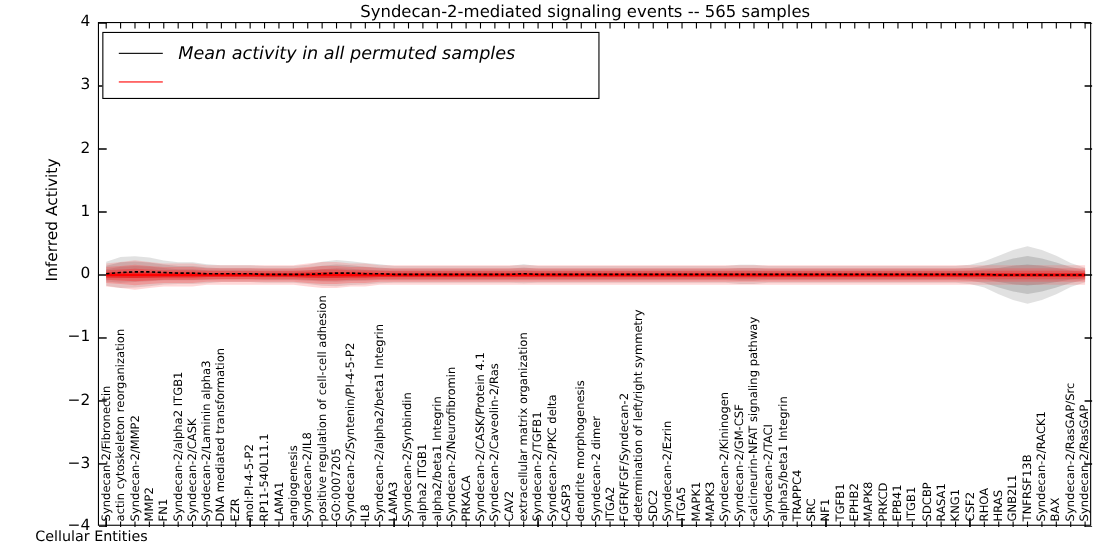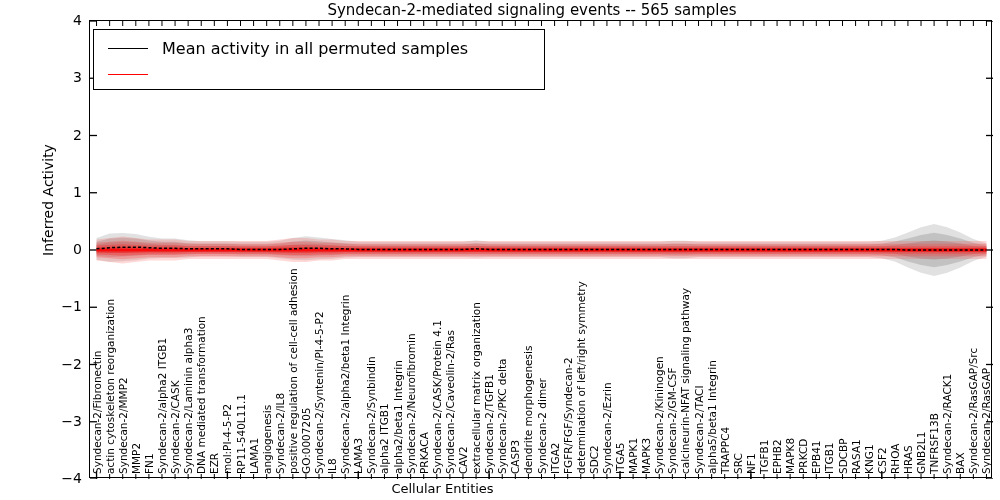--- a/index.html
+++ b/index.html
@@ -18,30 +18,30 @@
   #plot-svg{position:absolute;left:0;top:0;width:903px;height:458px;display:block;}
   #ytick-wrap{position:absolute;left:0;top:0;width:1000px;height:500px;}
   .ytl{position:absolute;left:20px;width:30px;text-align:right;font-size:14px;line-height:14px;}
 
   #ylabel{
     position:absolute;left:-94px;top:192px;width:220px;text-align:center;
     font-size:14px;transform:rotate(-90deg);transform-origin:center center;
     color:#000;
   }
   #xlabel{
-    position:absolute;left:0;top:481px;width:821px;text-align:center;
+    position:absolute;left:0;top:481px;width:821px;text-align:left;
     font-size:13px;color:#000;
   }
 
   #legend-box{
     position:absolute;left:61px;top:29px;width:452px;height:61px;
     border:1.3px solid #000;background:#fff;box-sizing:border-box;
     padding:5px 0 0 0;
   }
-  .legend-row{display:flex;align-items:center;height:26px;padding-left:10px;}
+  .legend-row{display:flex;align-items:center;height:26px;padding-left:10px;font-style:italic;}
   .legend-swatch{width:40px;height:0;border-top:1.6px solid #000;margin-right:14px;margin-left:4px;}
   .legend-swatch.red{border-top-color:#ff0000;}
   .legend-text{font-size:16px;color:#000;white-space:nowrap;}
 
   #xticks{position:absolute;left:57px;top:478px;width:903px;height:0;}
   .xtick-label{
     position:absolute;top:0;
     font-size:10.5px;line-height:10.5px;color:#000;
     white-space:nowrap;
     transform-origin:left top;

